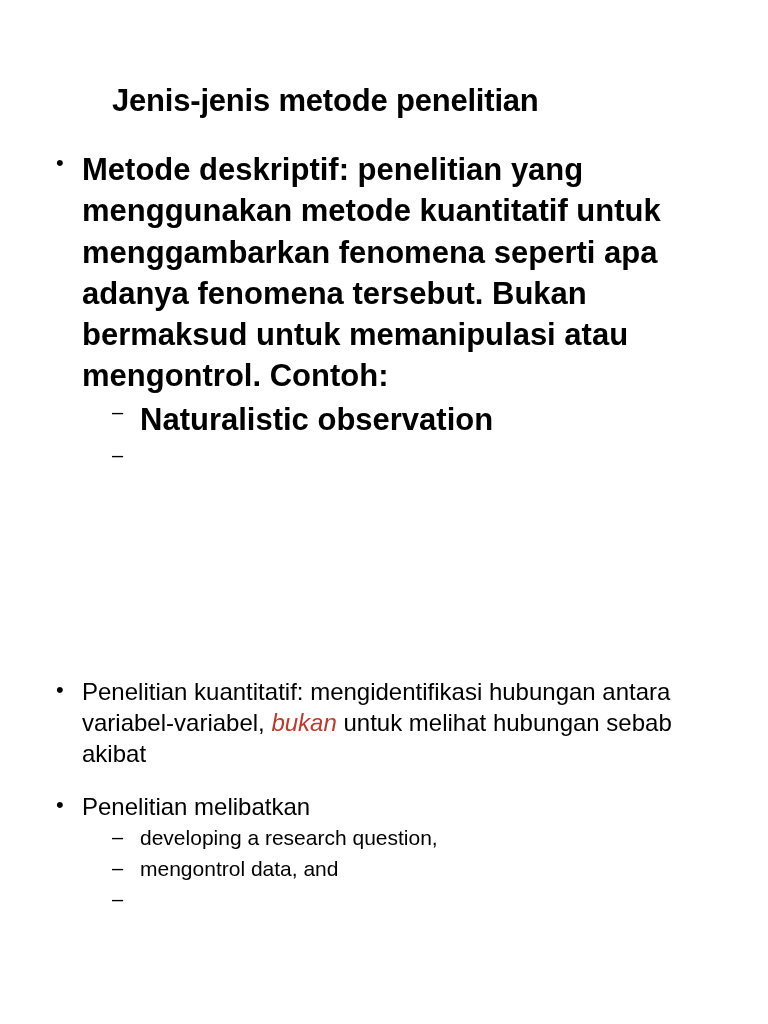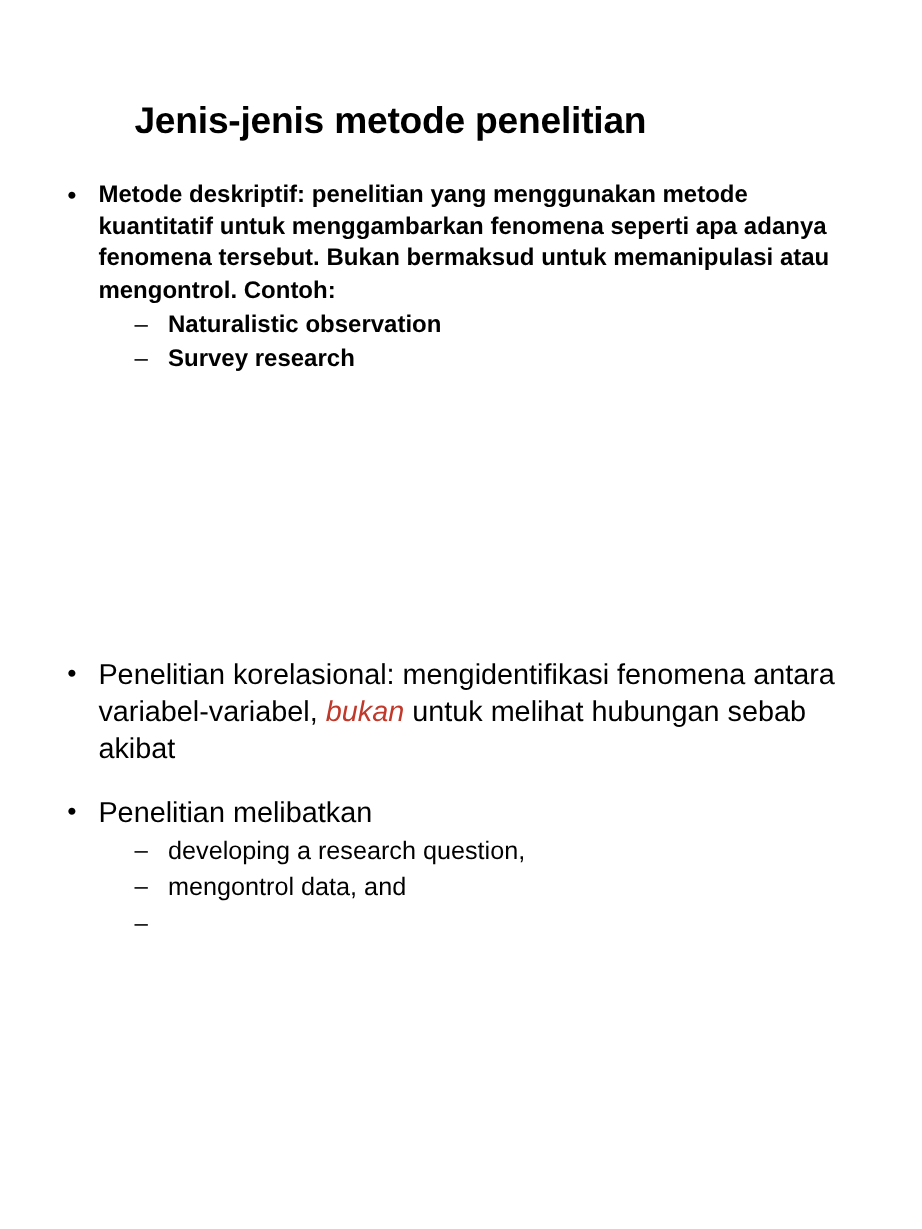--- a/index.html
+++ b/index.html
@@ -44,21 +44,21 @@
     top: 0;
     font-size: 22px;
     line-height: 1.28;
   }
   .bullet .text {
     font-size: 24px;
     line-height: 1.30;
   }
   .bullet.bold .text {
     font-weight: bold;
-    font-size: 20px;
+    font-size: 31px;
     line-height: 1.33;
   }
   .sublist {
     list-style: none;
     margin: 2px 0 0 0;
     padding: 0;
   }
   .subbullet {
     position: relative;
     padding-left: 58px;
@@ -102,32 +102,31 @@
     <li class="bullet bold group-top">
       <span class="marker">•</span>
       <span class="text">Metode deskriptif:  penelitian yang menggunakan metode kuantitatif untuk menggambarkan fenomena seperti  apa adanya fenomena tersebut.  Bukan bermaksud untuk memanipulasi atau mengontrol. Contoh:</span>
       <ul class="sublist">
         <li class="subbullet">
           <span class="marker">–</span>
           <span class="text">Naturalistic observation</span>
         </li>
         <li class="subbullet">
           <span class="marker">–</span>
-          <span class="text">Survey research</span>
         </li>
       </ul>
     </li>
   </ul>
 
   <div class="spacer"></div>
 
   <ul class="bullets">
     <li class="bullet">
       <span class="marker">•</span>
-      <span class="text"><span>Penelitian korelasional: mengidentifikasi fenomena antara variabel-variabel, </span><span class="em-red">bukan</span><span> untuk melihat hubungan sebab akibat</span></span>
+      <span class="text"><span>Penelitian kuantitatif: mengidentifikasi hubungan antara variabel-variabel, </span><span class="em-red">bukan</span><span> untuk melihat hubungan sebab akibat</span></span>
     </li>
 
     <li class="bullet">
       <span class="marker">•</span>
       <span class="text">Penelitian melibatkan</span>
       <ul class="sublist">
         <li class="subbullet">
           <span class="marker">–</span>
           <span class="text">developing a research question,</span>
         </li>

